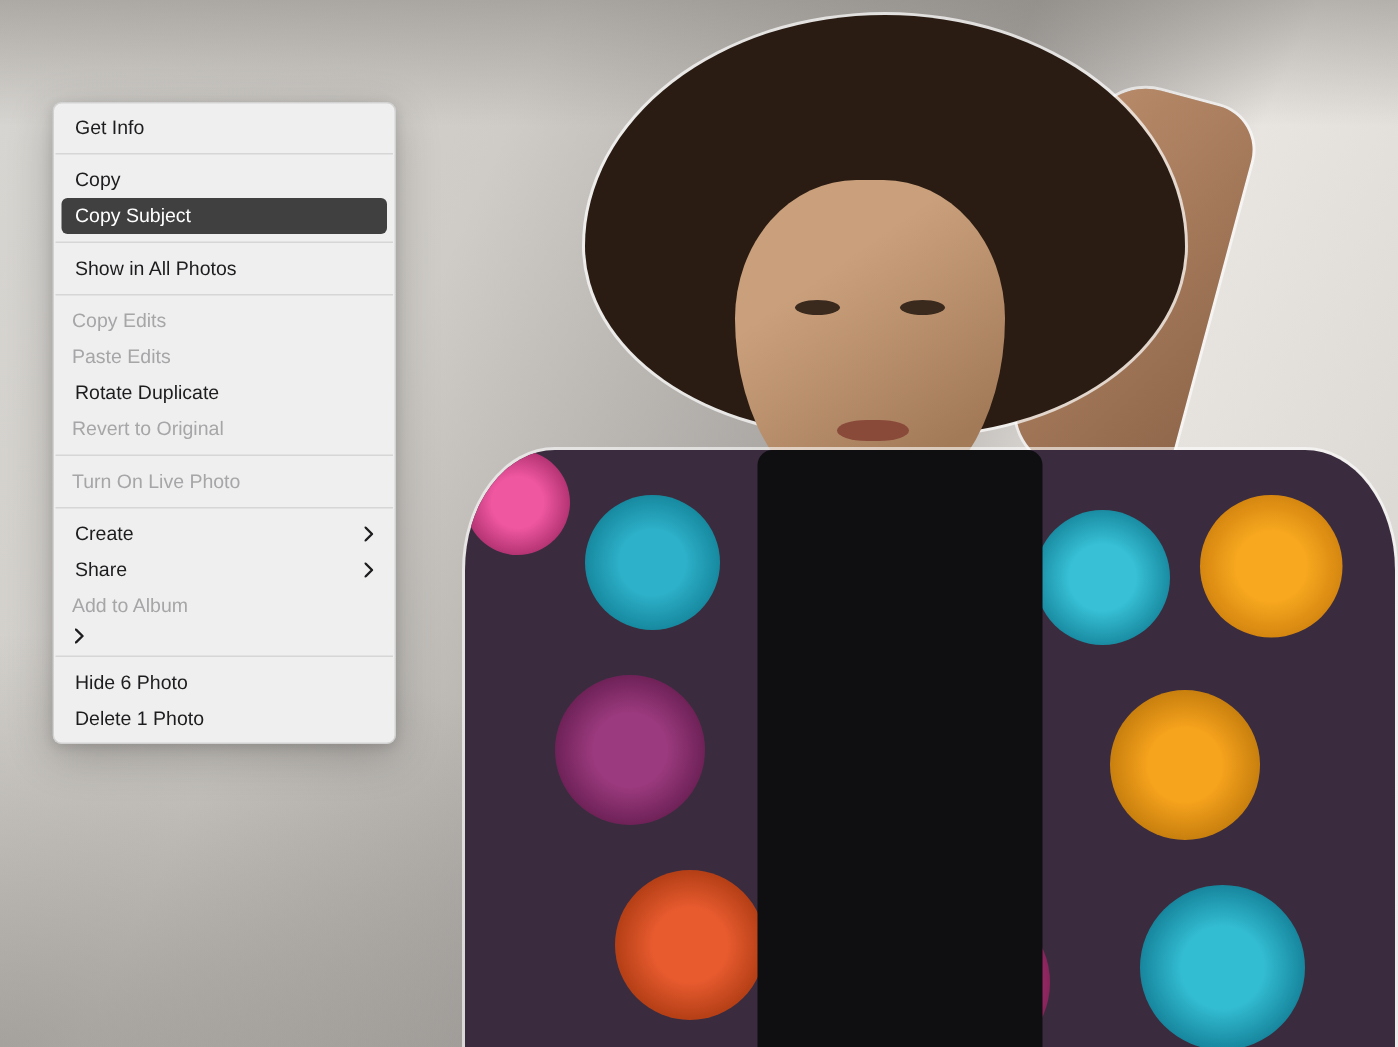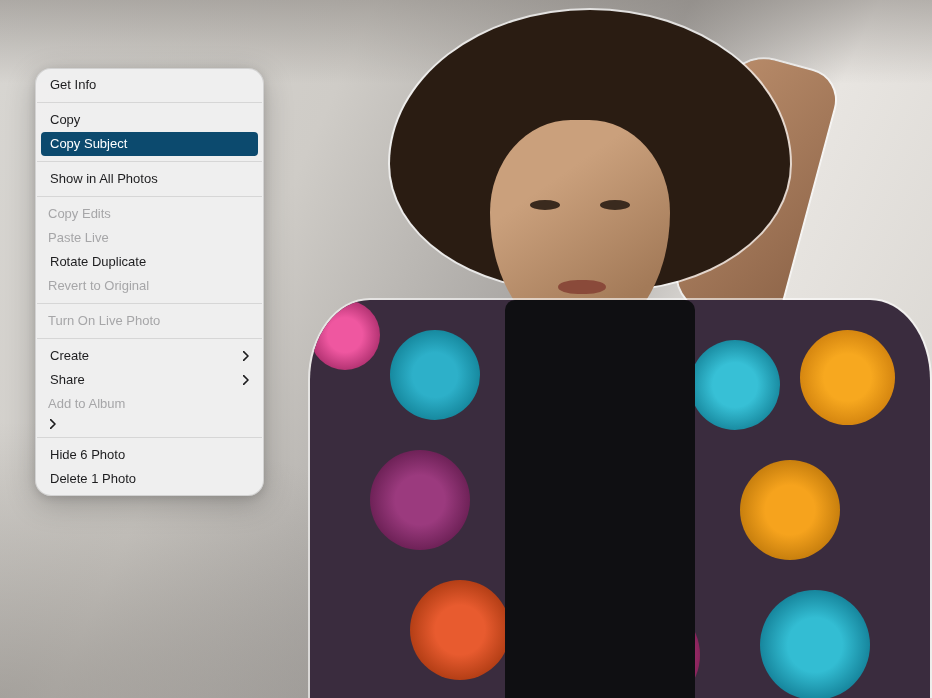--- a/index.html
+++ b/index.html
@@ -132,38 +132,38 @@
     .f11 { top: 0px; left: 0px; width: 70px; height: 70px; background: radial-gradient(circle, #ef57a0 35%, #b53474 70%); }
 
     
     .context-menu {
       position: absolute;
       top: 68px;
       left: 35px;
       width: 229px;
       background: rgba(240,240,240,0.98);
       border: 1px solid rgba(0,0,0,0.12);
-      border-radius: 16px;
+      border-radius: 6px;
       box-shadow: 0 8px 30px rgba(0,0,0,0.22), 0 2px 8px rgba(0,0,0,0.12);
       padding: 4px 0;
       font-size: 13px;
       color: #1d1d1f;
       z-index: 10;
     }
     .menu-item {
       padding: 3px 14px;
       display: flex;
       align-items: center;
       justify-content: space-between;
       line-height: 18px;
       cursor: default;
       white-space: nowrap;
     }
     .menu-item.highlighted {
-      background: #0c4a6e;
+      background: #404040;
       color: #ffffff;
       border-radius: 4px;
       margin: 0 5px;
       padding: 3px 9px;
     }
     .menu-item.disabled {
       color: #a6a6a8;
       padding-left: 12px;
     }
     .menu-separator {
@@ -228,21 +228,21 @@
     </div>
     <div class="menu-separator"></div>
     <div class="menu-item">
       <span class="menu-label">Show in All Photos</span>
     </div>
     <div class="menu-separator"></div>
     <div class="menu-item disabled">
       <span class="menu-label">Copy Edits</span>
     </div>
     <div class="menu-item disabled">
-      <span class="menu-label">Paste Live</span>
+      <span class="menu-label">Paste Edits</span>
     </div>
     <div class="menu-item">
       <span class="menu-label">Rotate Duplicate</span>
     </div>
     <div class="menu-item disabled">
       <span class="menu-label">Revert to Original</span>
     </div>
     <div class="menu-separator"></div>
     <div class="menu-item disabled">
       <span class="menu-label">Turn On Live Photo</span>

